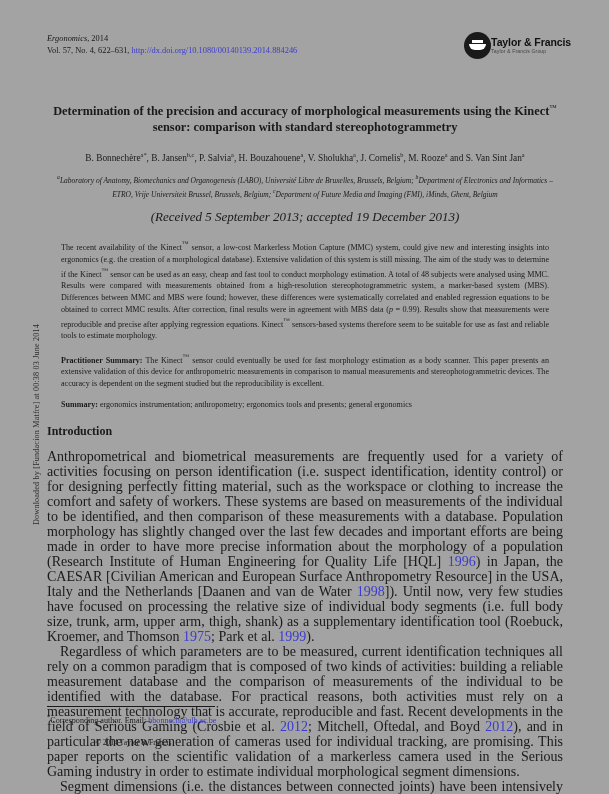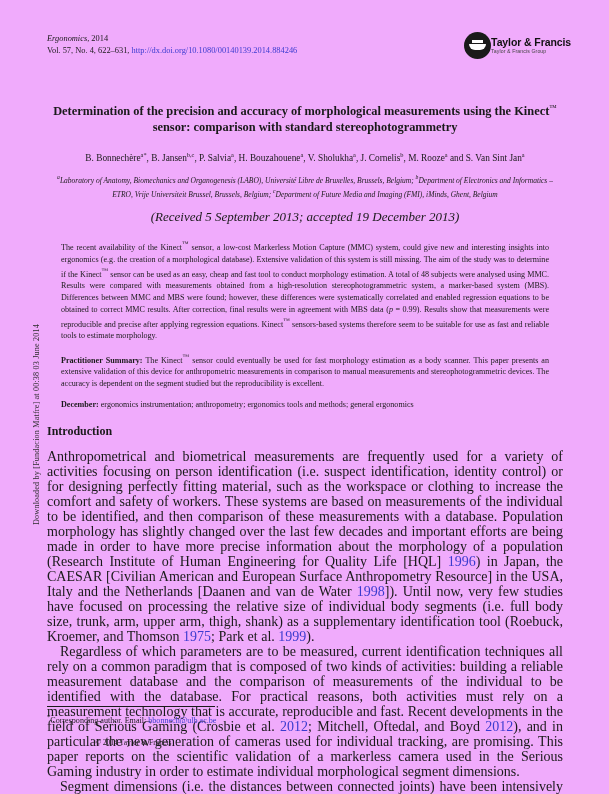--- a/index.html
+++ b/index.html
@@ -11,21 +11,21 @@
     width: 609px;
     height: 794px;
     position: relative;
     font-family: "Liberation Serif", serif;
     color: #1a1a1a;
     overflow: hidden;
   }
   .page {
     position: absolute;
     inset: 0;
-    background: #f0abfc;
+    background: #a3a3a3;
   }
 
   
   .download-stamp {
     position: absolute;
     left: -94px;
     top: 420px;
     width: 260px;
     text-align: center;
     transform: rotate(-90deg);
@@ -240,21 +240,21 @@
 
     <div class="authors">B. Bonnechère<sup>a</sup><sup>*</sup>, B. Jansen<sup>b,c</sup>, P. Salvia<sup>a</sup>, H. Bouzahouene<sup>a</sup>, V. Sholukha<sup>a</sup>, J. Cornelis<sup>b</sup>, M. Rooze<sup>a</sup> and S. Van Sint Jan<sup>a</sup></div>
 
     <div class="affiliations"><sup>a</sup>Laboratory of Anatomy, Biomechanics and Organogenesis (LABO), Université Libre de Bruxelles, Brussels, Belgium; <sup>b</sup>Department of Electronics and Informatics – ETRO, Vrije Universiteit Brussel, Brussels, Belgium; <sup>c</sup>Department of Future Media and Imaging (FMI), iMinds, Ghent, Belgium</div>
 
     <div class="received">(Received 5 September 2013; accepted 19 December 2013)</div>
 
     <div class="abstract-block">
       <p>The recent availability of the Kinect<sup>™</sup> sensor, a low-cost Markerless Motion Capture (MMC) system, could give new and interesting insights into ergonomics (e.g. the creation of a morphological database). Extensive validation of this system is still missing. The aim of the study was to determine if the Kinect<sup>™</sup> sensor can be used as an easy, cheap and fast tool to conduct morphology estimation. A total of 48 subjects were analysed using MMC. Results were compared with measurements obtained from a high-resolution stereophotogrammetric system, a marker-based system (MBS). Differences between MMC and MBS were found; however, these differences were systematically correlated and enabled regression equations to be obtained to correct MMC results. After correction, final results were in agreement with MBS data (<span class="ital">p</span> = 0.99). Results show that measurements were reproducible and precise after applying regression equations. Kinect<sup>™</sup> sensors-based systems therefore seem to be suitable for use as fast and reliable tools to estimate morphology.</p>
       <p><span class="lead">Practitioner Summary:</span><span> The Kinect<sup>™</sup> sensor could eventually be used for fast morphology estimation as a body scanner. This paper presents an extensive validation of this device for anthropometric measurements in comparison to manual measurements and stereophotogrammetric devices. The accuracy is dependent on the segment studied but the reproducibility is excellent.</span></p>
-      <p><span class="kw-label">December:</span><span> ergonomics instrumentation; anthropometry; ergonomics tools and methods; general ergonomics</span></p>
+      <p><span class="kw-label">Summary:</span><span> ergonomics instrumentation; anthropometry; ergonomics tools and presents; general ergonomics</span></p>
     </div>
 
     <h2 class="section-head">Introduction</h2>
 
     <div class="body-text">
       <p>Anthropometrical and biometrical measurements are frequently used for a variety of activities focusing on person identification (i.e. suspect identification, identity control) or for designing perfectly fitting material, such as the workspace or clothing to increase the comfort and safety of workers. These systems are based on measurements of the individual to be identified, and then comparison of these measurements with a database. Population morphology has slightly changed over the last few decades and important efforts are being made in order to have more precise information about the morphology of a population (Research Institute of Human Engineering for Quality Life [HQL] <span class="cite">1996</span>) in Japan, the CAESAR [Civilian American and European Surface Anthropometry Resource] in the USA, Italy and the Netherlands [Daanen and van de Water <span class="cite">1998</span>]). Until now, very few studies have focused on processing the relative size of individual body segments (i.e. full body size, trunk, arm, upper arm, thigh, shank) as a supplementary identification tool (Roebuck, Kroemer, and Thomson <span class="cite">1975</span>; Park et al. <span class="cite">1999</span>).</p>
       <p class="indent">Regardless of which parameters are to be measured, current identification techniques all rely on a common paradigm that is composed of two kinds of activities: building a reliable measurement database and the comparison of measurements of the individual to be identified with the database. For practical reasons, both activities must rely on a measurement technology that is accurate, reproducible and fast. Recent developments in the field of Serious Gaming (Crosbie et al. <span class="cite">2012</span>; Mitchell, Oftedal, and Boyd <span class="cite">2012</span>), and in particular the new generation of cameras used for individual tracking, are promising. This paper reports on the scientific validation of a markerless camera used in the Serious Gaming industry in order to estimate individual morphological segment dimensions.</p>
       <p class="indent">Segment dimensions (i.e. the distances between connected joints) have been intensively studied in the 1960s (Dempster, Gabel, and Flets <span class="cite">1956</span>; Drillis and Contini <span class="cite">1966</span>) and this work is still considered as a Gold Standard. However, current technology has shown important progress. Manual measurements have been replaced by automated protocols – from simple morphometric measurements to advanced modelling techniques (Van Sint Jan <span class="cite">2005</span>). Most of these measurements have been performed using marker-based systems (MBS) (Cappozzo et al. <span class="cite">2005</span>). The precision of this kind of device is satisfactory and improvements are regularly proposed (Van Sint Jan and Della Croce <span class="cite">2005</span>). However, MBS measurement reproducibility is relatively low (Della Croce et al. <span class="cite">2005</span>), which is usually explained by the need to locate anatomical</p>
     </div>
   </div>

